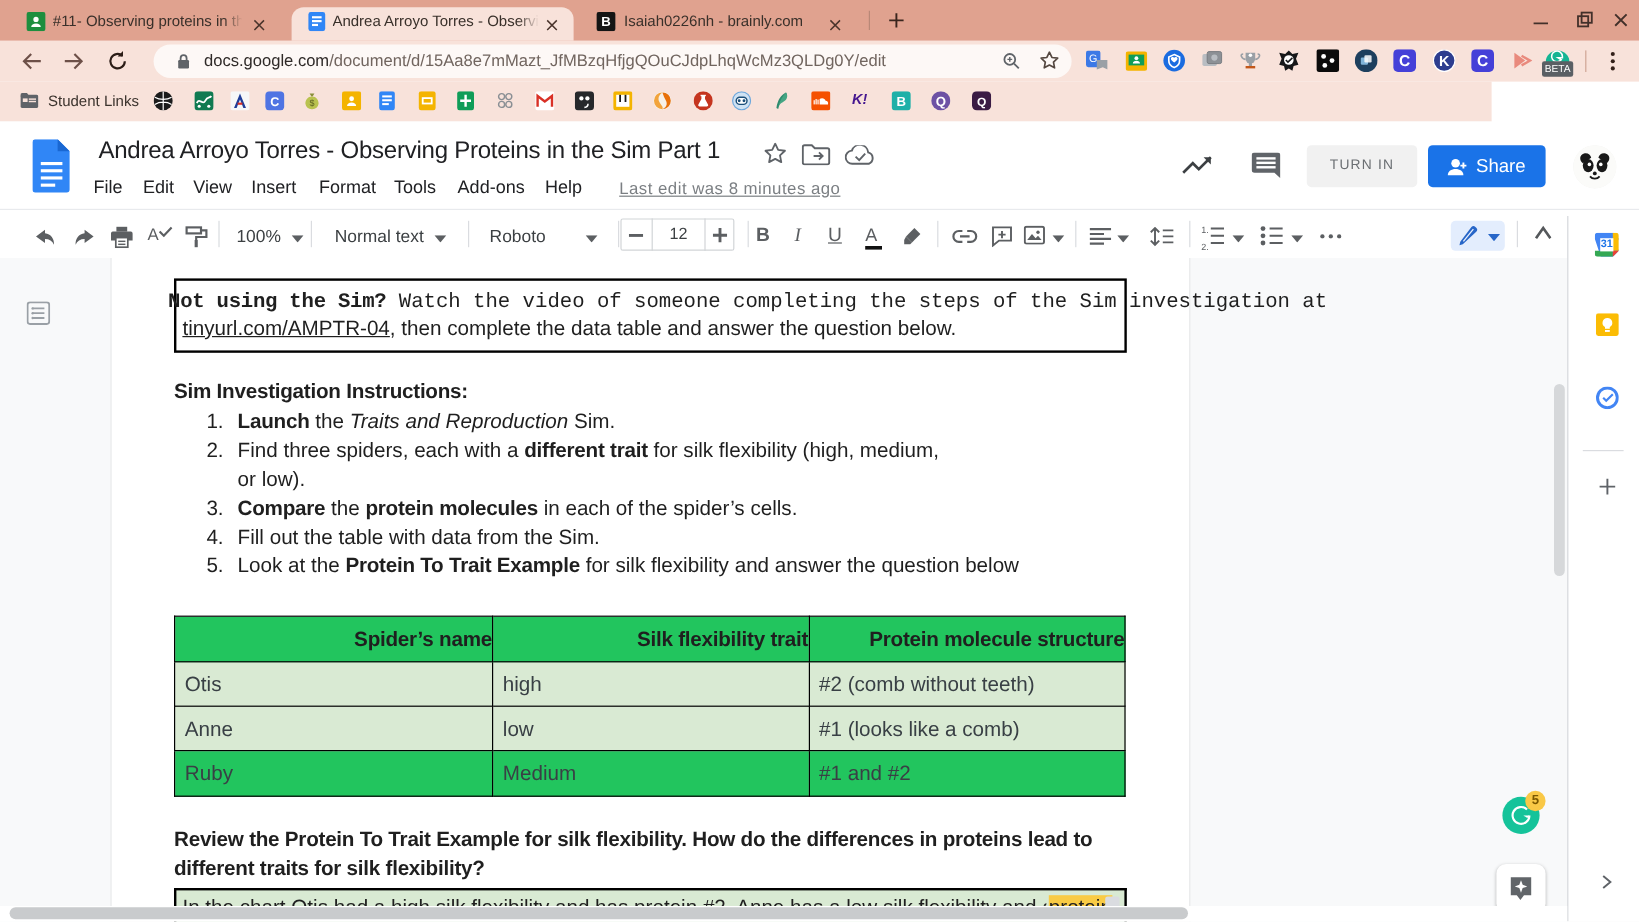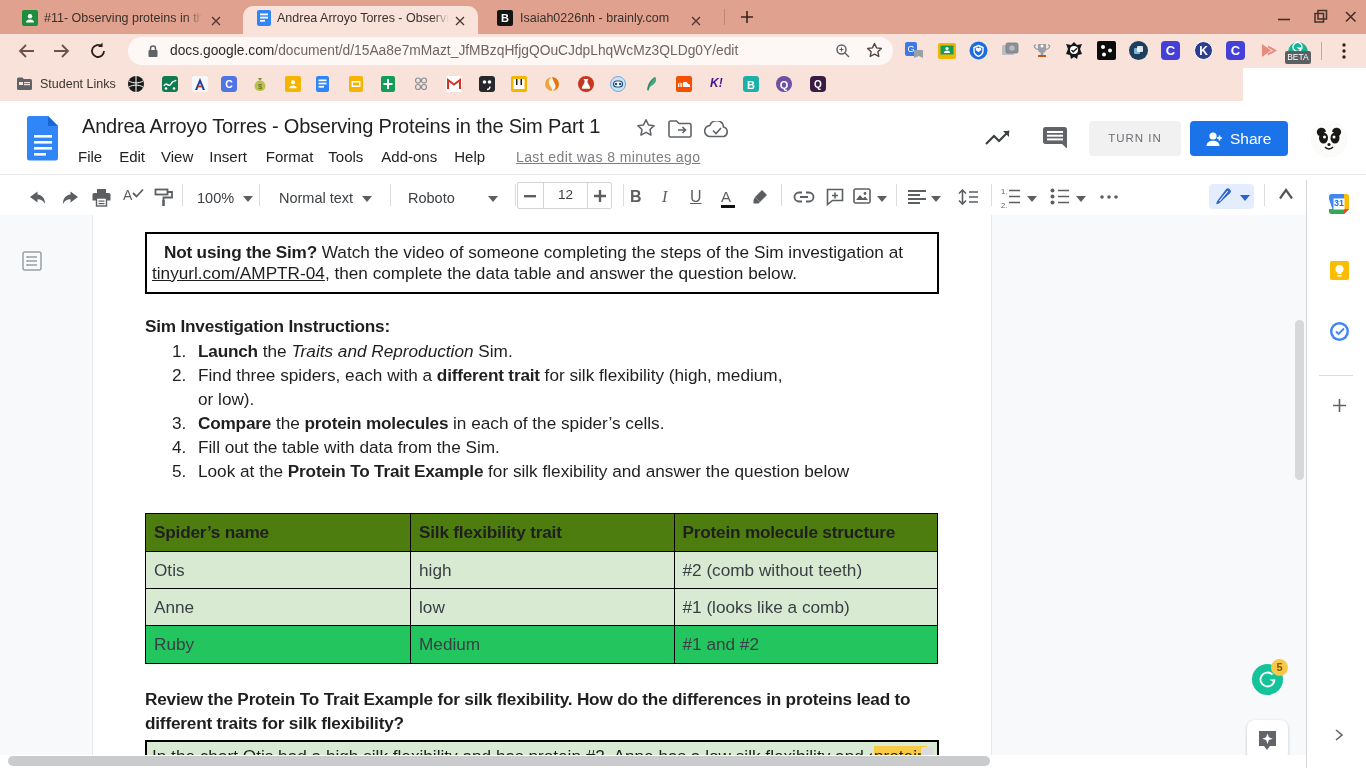--- a/index.html
+++ b/index.html
@@ -486,39 +486,39 @@
   <div id="page"></div>
   <svg class="abs" style="left:22px;top:36px" width="20" height="20" viewBox="0 0 20 20">
         <rect x="1" y="1" width="18" height="18" rx="2" fill="none" stroke="#9aa0a6" stroke-width="1.5"></rect>
         <path d="M5 6h10M5 10h10M5 14h10" stroke="#9aa0a6" stroke-width="1.5"></path>
         <circle cx="5.2" cy="6" r="1" fill="#9aa0a6"></circle>
         <circle cx="5.2" cy="10" r="1" fill="#9aa0a6"></circle>
         <circle cx="5.2" cy="14" r="1" fill="#9aa0a6"></circle>
       </svg>
 
   <div class="abs" style="left:145px;top:17px;width:790px;height:58px;border:2px solid #000;"></div>
-  <div class="doc abs" style="left:164px;top:26.5px;line-height:21px;"><b>Not using the Sim?</b> Watch the video of someone completing the steps of the Sim investigation at</div>
+  <div class="doc abs" style="left:140px;top:26.5px;line-height:21px;font-family:Liberation Mono, monospace;"><b>Not using the Sim?</b> Watch the video of someone completing the steps of the Sim investigation at</div>
   <div class="doc abs" style="left:152px;top:47.5px;line-height:21px;"><span style="text-decoration:underline;">tinyurl.com/AMPTR-04</span>, then complete the data table and answer the question below.</div>
 
   <div class="doc abs" style="left:145px;top:99px;"><b>Sim Investigation Instructions:</b></div>
   <div class="doc abs" style="left:172px;top:123.5px;">1.</div>
   <div class="doc abs" style="left:198px;top:123.5px;"><b>Launch</b> the <i>Traits and Reproduction</i> Sim.</div>
   <div class="doc abs" style="left:172px;top:147.5px;">2.</div>
   <div class="doc abs" style="left:198px;top:147.5px;">Find three spiders, each with a <b>different trait</b> for silk flexibility (high, medium,</div>
   <div class="doc abs" style="left:198px;top:171.5px;">or low).</div>
   <div class="doc abs" style="left:172px;top:195.5px;">3.</div>
   <div class="doc abs" style="left:198px;top:195.5px;"><b>Compare</b> the <b>protein molecules</b> in each of the spider’s cells.</div>
   <div class="doc abs" style="left:172px;top:219.5px;">4.</div>
   <div class="doc abs" style="left:198px;top:219.5px;">Fill out the table with data from the Sim.</div>
   <div class="doc abs" style="left:172px;top:243.5px;">5.</div>
   <div class="doc abs" style="left:198px;top:243.5px;">Look at the <b>Protein To Trait Example</b> for silk flexibility and answer the question below</div>
 
   <table style="position:absolute;left:145px;top:298px;border-collapse:collapse;table-layout:fixed;width:793px;" cellspacing="0">
     <tbody>
-          <tr style="height:38px;background:#4d7c0f;">
+          <tr style="height:38px;background:#22c55e;text-align:right;">
       <td style="width:256px;border:1.6px solid #000;padding:0 0 0 8px;font:bold 17.2px 'Liberation Sans';letter-spacing:-0.2px;color:#1f1f1f;">Spider’s name</td>
       <td style="width:254.5px;border:1.6px solid #000;padding:0 0 0 8px;font:bold 17.2px 'Liberation Sans';letter-spacing:-0.2px;color:#1f1f1f;">Silk flexibility trait</td>
       <td style="border:1.6px solid #000;padding:0 0 0 8px;font:bold 17.2px 'Liberation Sans';letter-spacing:-0.2px;color:#1f1f1f;">Protein molecule structure</td>
     </tr>
     <tr style="height:37px;background:#d9ead3;">
       <td style="border:1.6px solid #000;padding:0 0 0 8px;font:17.2px 'Liberation Sans';letter-spacing:0px;color:#394045;">Otis</td>
       <td style="border:1.6px solid #000;padding:0 0 0 8px;font:17.2px 'Liberation Sans';letter-spacing:0px;color:#394045;">high</td>
       <td style="border:1.6px solid #000;padding:0 0 0 8px;font:17.2px 'Liberation Sans';letter-spacing:0px;color:#394045;">#2 (comb without teeth)</td>
     </tr>
     <tr style="height:37px;background:#d9ead3;">

